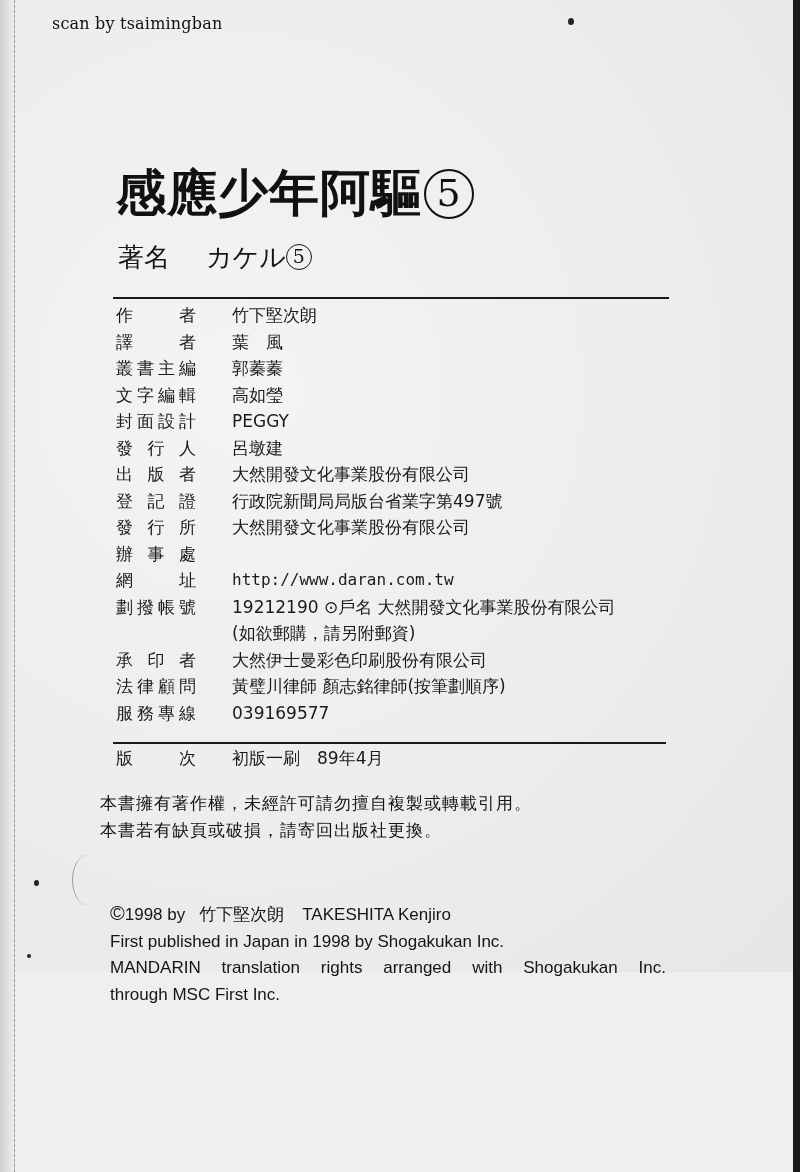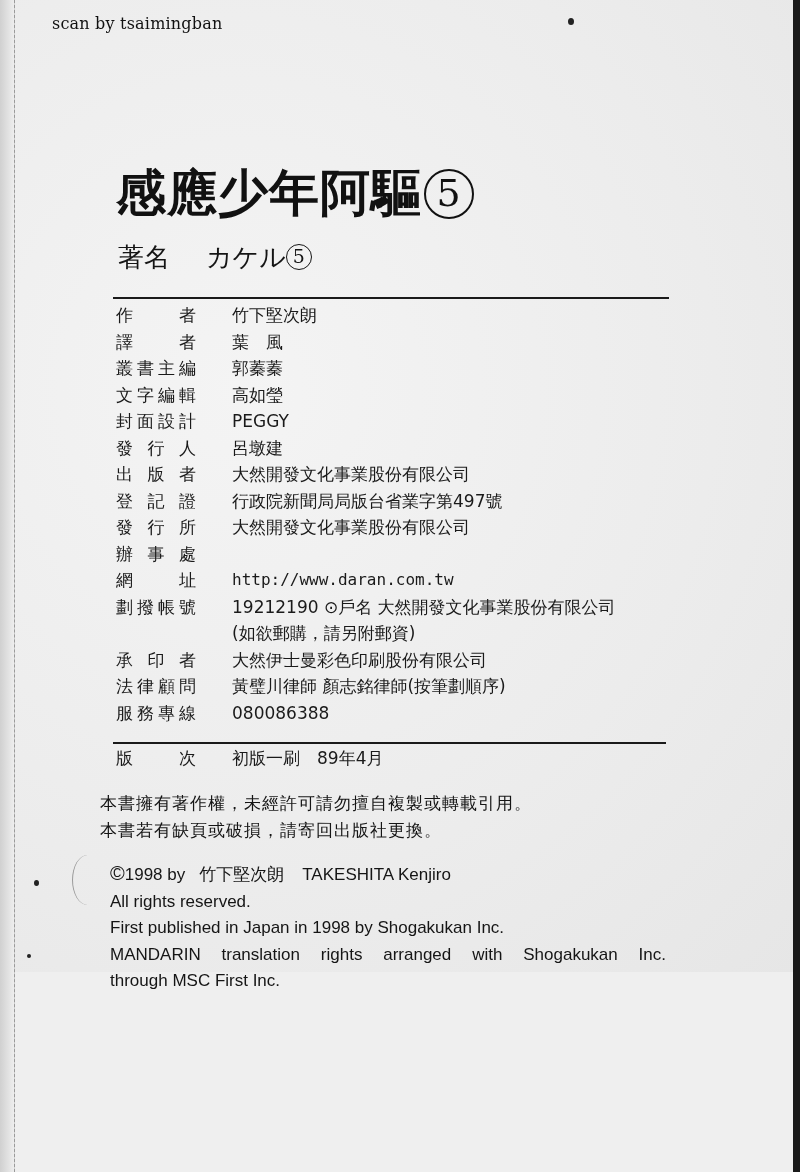--- a/index.html
+++ b/index.html
@@ -73,21 +73,21 @@
     .notice {
       position: absolute; left: 100px; top: 790px;
       font-size: 17px; line-height: 27px; letter-spacing: 1px;
     }
     .english {
       position: absolute; left: 110px; top: 860px; width: 556px;
       font-family: "Liberation Sans", sans-serif; font-size: 17px; line-height: 26.5px;
       color: #151515;
     }
     .english .justify { text-align: justify; text-align-last: justify; }
-    .english .copy { white-space: nowrap; }
+    .english .copy { white-space: nowrap; margin-top: 40px; }
     .english .copy .cjk { font-family: "DejaVu Sans", sans-serif; margin: 0 18px 0 14px; }
     .isbn {
       position: absolute; left: 108px; top: 996px;
       font-family: "Liberation Sans", sans-serif; font-size: 22px; letter-spacing: 0.3px;
     }
     .isbn .gap { display: inline-block; width: 20px; }
     .faint-arc {
       position: absolute; left: 72px; top: 855px; width: 30px; height: 50px;
       border-left: 1px solid #9a9a9a; border-radius: 50% 0 0 50%;
     }
@@ -235,21 +235,21 @@
         </span>
         <span class="val">黃璧川律師 顏志銘律師(按筆劃順序)</span>
       </div>
       <div class="row">
         <span class="lbl">
           <span>服</span>
           <span>務</span>
           <span>專</span>
           <span>線</span>
         </span>
-        <span class="val">080086388</span>
+        <span class="val">039169577</span>
       </div>
     </div>
 
   <div class="rule" style="left:113px;top:742px;width:553px;"></div>
 
   <div class="edition">
     <div class="row">
       <span class="lbl">
         <span>版</span>
         <span>次</span>
@@ -260,19 +260,18 @@
 
   <div class="notice">
     <div>本書擁有著作權，未經許可請勿擅自複製或轉載引用。</div>
     <div>本書若有缺頁或破損，請寄回出版社更換。</div>
   </div>
 
   <div class="english">
     <div class="copy">
       <span style="font-size:20px;">©</span><span>1998 by</span><span class="cjk">竹下堅次朗</span><span>TAKESHITA Kenjiro</span>
     </div>
-    <div>All rights reserved.</div>
     <div>First published in Japan in 1998 by Shogakukan Inc.</div>
     <div class="justify">MANDARIN translation rights arranged with Shogakukan Inc.</div>
     <div>through MSC First Inc.</div>
   </div>
 
 </div>
 
 </body></html>

